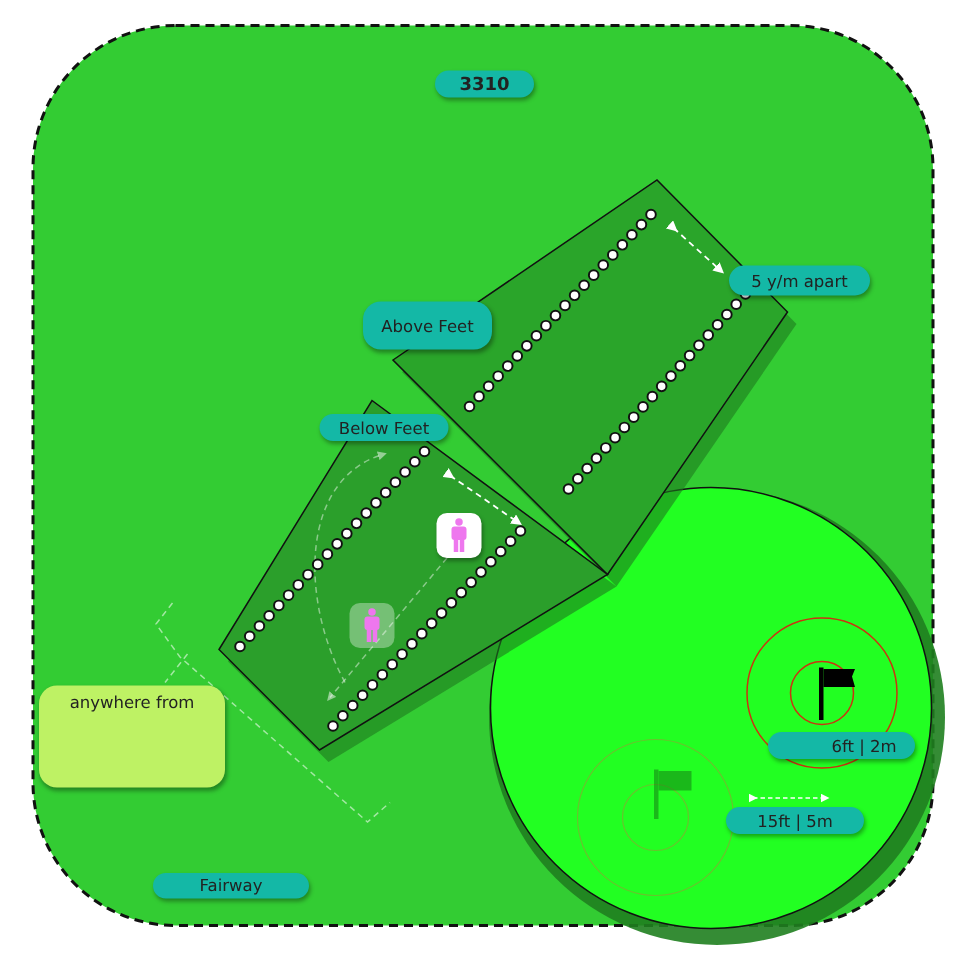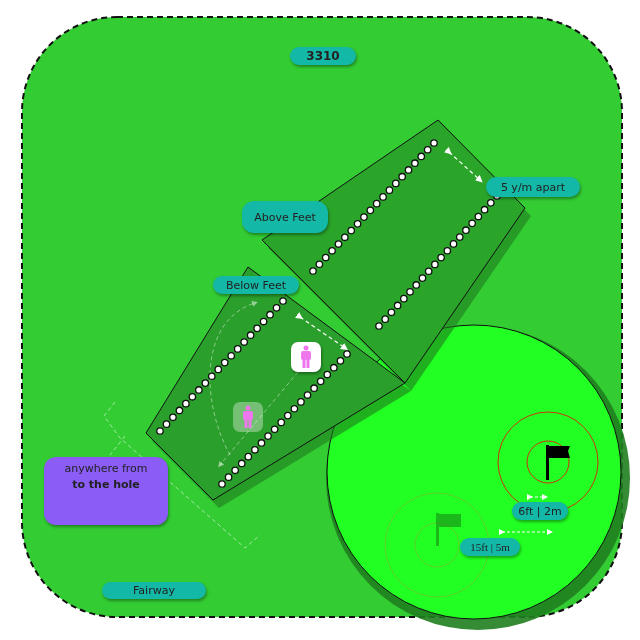--- a/index.html
+++ b/index.html
@@ -6,24 +6,24 @@
   body { width:640px; height:640px; position:relative; overflow:hidden; font-family:"Liberation Sans", sans-serif; }
   svg { position:absolute; left:0; top:0; }
   .label {
     position:absolute; background:#14b8a6; border-radius:12px;
     box-shadow:1px 2px 3px rgba(0,0,0,0.35);
     font-family:"DejaVu Sans", sans-serif; font-size:11px; color:#222;
     display:flex; align-items:center; justify-content:center; white-space:nowrap;
   }
   .title-pill { font-weight:bold; font-size:12px; }
   .note-box {
-    position:absolute; background:#8b5cf6; border-radius:12px;
+    position:absolute; background:#bef264; border-radius:12px;
     box-shadow:1px 2px 3px rgba(0,0,0,0.35);
     font-family:"DejaVu Sans", sans-serif; font-size:11px; color:#222;
-    text-align:center; line-height:16px; padding-top:8px;margin-left:18px;
+    text-align:center; line-height:16px; padding-top:8px;
   }
   .player {
     position:absolute; width:30px; height:30px; border-radius:7px;
     display:flex; align-items:center; justify-content:center;
   }
 </style>
 </head>
 <body>
 
 <svg width="640" height="640" viewBox="0 0 640 640">
@@ -158,26 +158,25 @@
 
   <line x1="530" y1="497" x2="545" y2="497" stroke="#fff" stroke-width="1" stroke-dasharray="3,2" marker-start="url(#arr)" marker-end="url(#arr)"></line>
   <line x1="502" y1="532" x2="550" y2="532" stroke="#fff" stroke-width="1" stroke-dasharray="3,2" marker-start="url(#arr)" marker-end="url(#arr)"></line>
 </svg>
 
 <div class="label title-pill" style="left:290px;top:47px;width:66px;height:18px;">3310</div>
 <div class="label" style="left:486px;top:157px;width:94px;height:20px;margin-top:20px;">5 y/m apart</div>
 <div class="label" style="left:242px;top:201px;width:86px;height:32px;">Above Feet</div>
 <div class="label" style="left:167px;top:276px;width:86px;height:18px;margin-left:46px;">Below Feet</div>
 <div class="label" style="left:102px;top:582px;width:104px;height:17px;">Fairway</div>
-<div class="label" style="left:512px;top:502px;width:56px;height:18px;">6ft | 2m</div>
-<div class="label" style="left:460px;top:538px;width:60px;height:18px;font-family:Liberation Serif, serif;">15ft | 5m</div>
+<div class="label" style="left:512px;top:488px;width:68px;height:18px;padding-left:30px;">6ft | 2m</div>
+<div class="label" style="left:484px;top:538px;width:92px;height:18px;">15ft | 5m</div>
 
 <div class="note-box" style="left:26px;top:457px;width:124px;height:64px;padding-top:4px;">
   <div>anywhere from</div>
-  <div style="font-weight:bold;">to the hole</div>
 </div>
 
 <div class="player" style="left:291px;top:342px;background:#fff;box-shadow:1px 2px 3px rgba(0,0,0,0.35);">
   <svg width="16" height="24" viewBox="0 0 16 24" style="position:static;">
     <circle cx="8" cy="3" r="2.5" fill="#ee77ee"></circle>
     <rect x="3" y="6" width="10" height="9" rx="2" fill="#ee77ee"></rect>
     <rect x="4.5" y="14" width="3" height="9" fill="#ee77ee"></rect>
     <rect x="8.5" y="14" width="3" height="9" fill="#ee77ee"></rect>
   </svg>
 </div>

